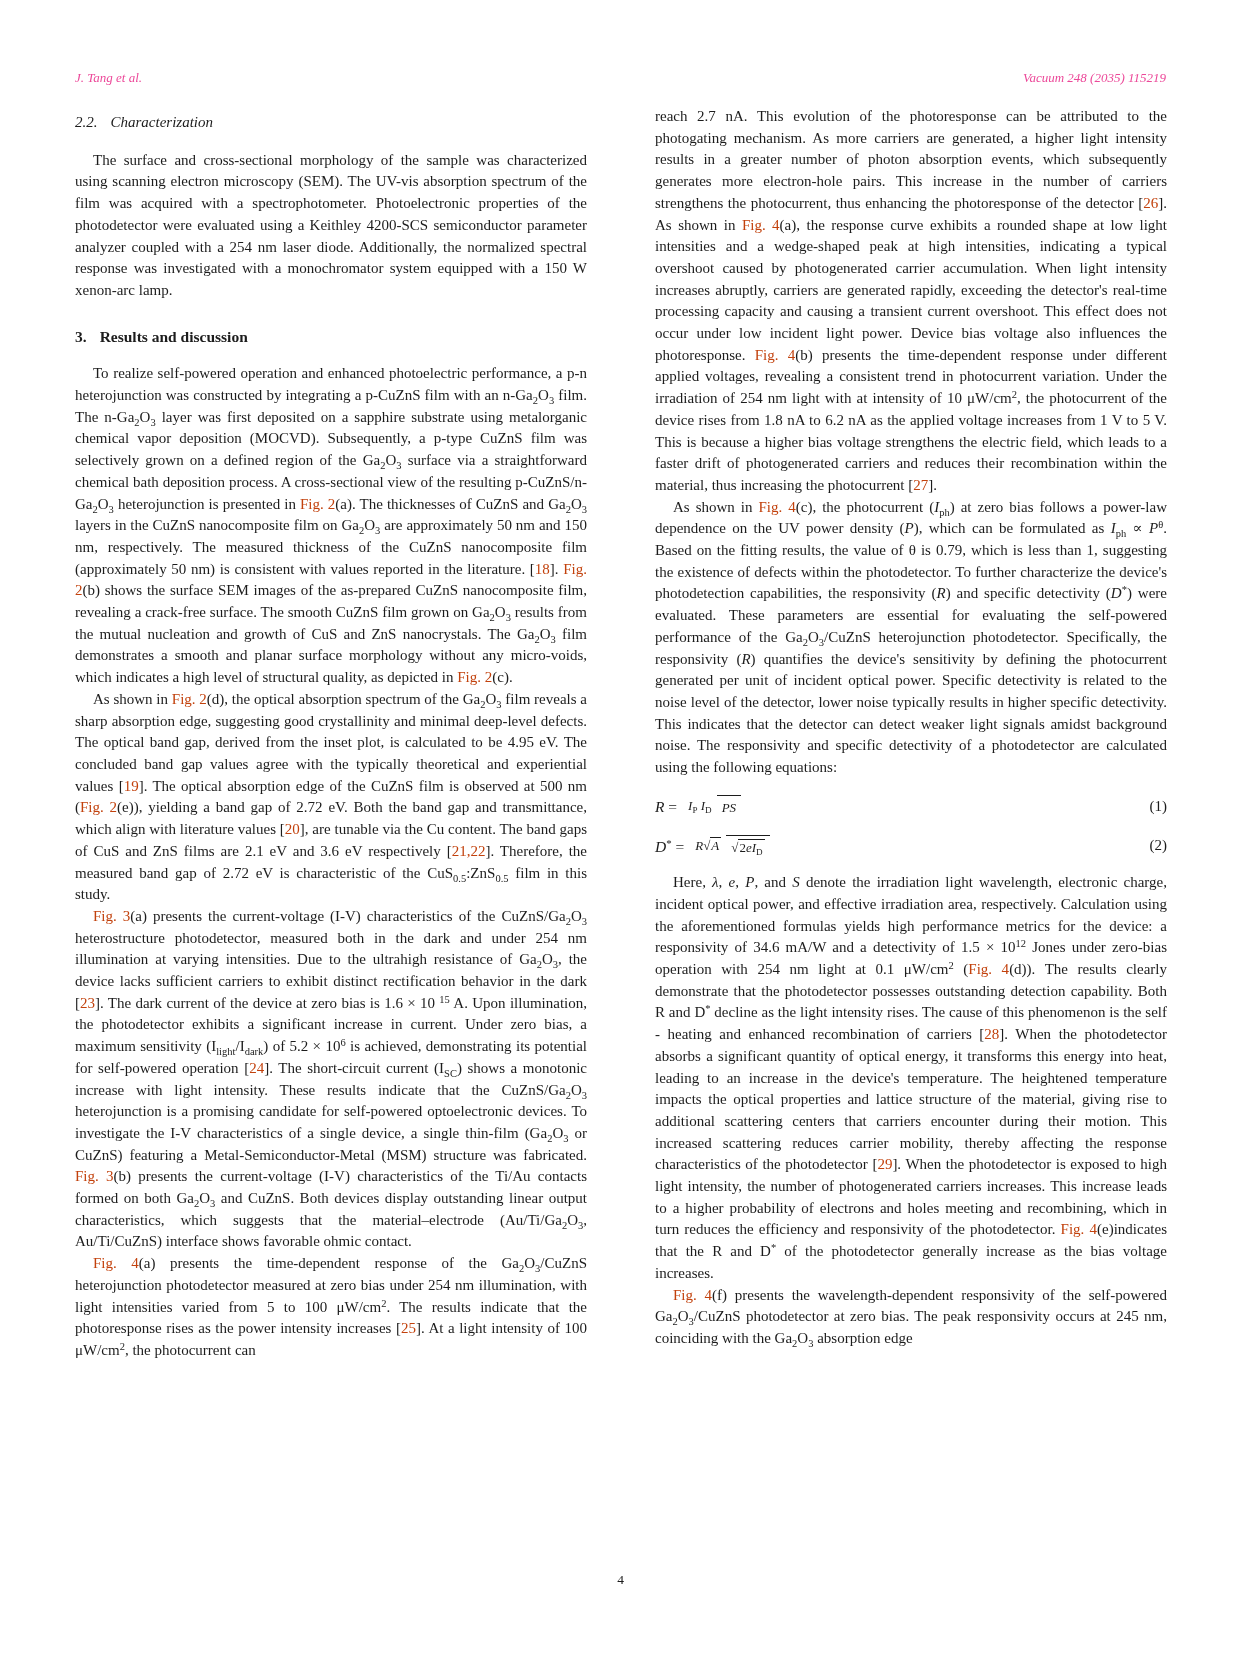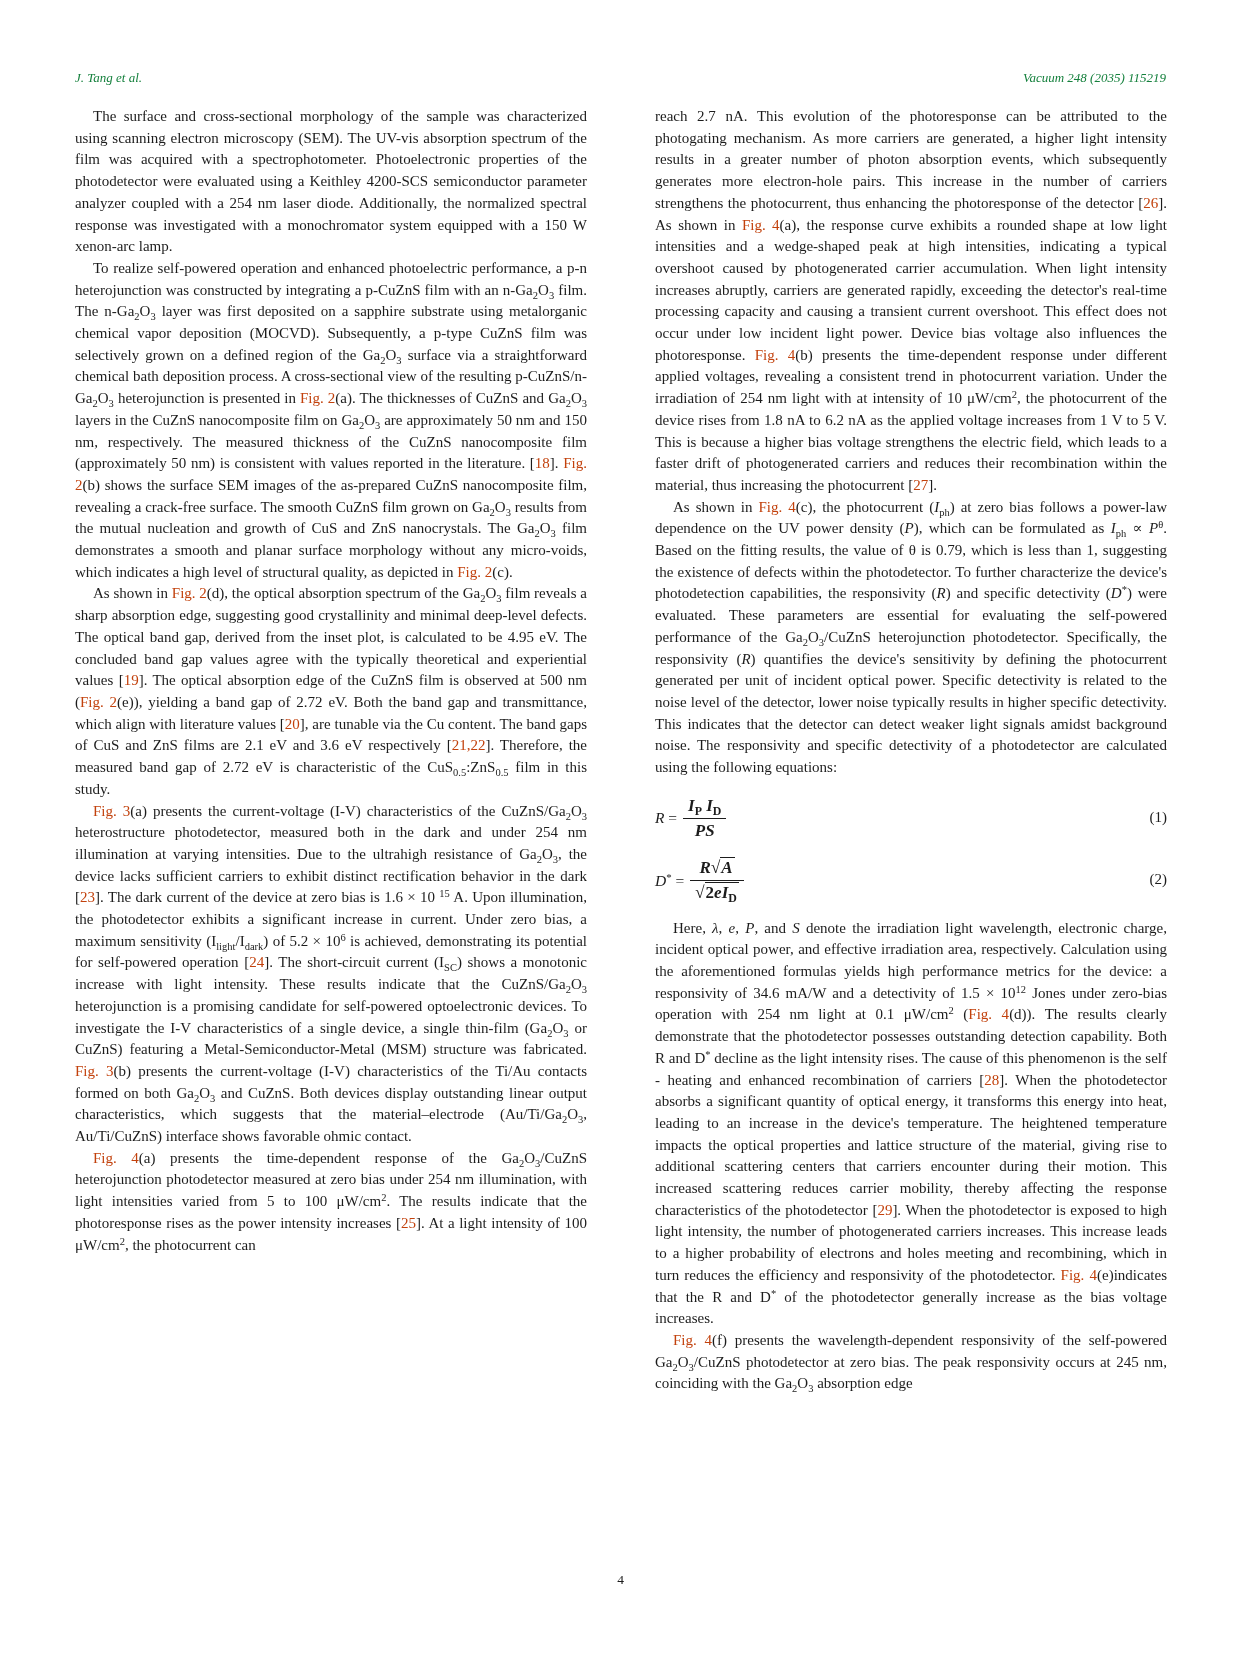--- a/index.html
+++ b/index.html
@@ -4,21 +4,21 @@
 <style>
   html, body { margin:0; padding:0; background:#ffffff; }
   body {
     width:1241px; height:1654px; position:relative; overflow:hidden;
     font-family:"Liberation Serif","DejaVu Serif",serif;
     color:#1c1c1c;
   }
   .running-head {
     position:absolute; top:70px; left:75px; width:1091px;
     display:flex; justify-content:space-between;
-    font-style:italic; font-size:13px; color:#15803d;
+    font-style:italic; font-size:13px; color:#ec4899;
   }
   .column {
     position:absolute; top:106px; width:512px;
     font-size:15px; line-height:21.7px; text-align:justify;
     text-justify:inter-word;
   }
   .col-left  { left:75px; }
   .col-right { left:655px; }
   p { margin:0; text-indent:18px; }
   p.noindent { text-indent:0; }
@@ -28,43 +28,49 @@
   .sec-head .sec-title { margin-left:13px; }
   .link { color:#c2410c; }
   sub { font-size:70%; vertical-align:-0.35em; line-height:0; }
   sup { font-size:70%; vertical-align:0.45em; line-height:0; }
   .equation {
     display:flex; align-items:center; justify-content:flex-start;
     margin:16px 0 14px 0; position:relative; text-align:left;
   }
   .eq-lhs { font-size:15.5px; }
   .frac {
-    display:inline-flex; flex-direction:column; text-align:center;
-    vertical-align:middle; margin-left:6px; font-size:17px;font-weight:bold;
+    display:inline-flex; text-align:center;
+    vertical-align:middle; margin-left:6px; font-size:13px;
   }
   .frac .num { padding:0 5px 1px 5px; }
   .frac .den { border-top:1.2px solid #1c1c1c; padding:1px 5px 0 5px; }
   .eq-no { position:absolute; right:0; top:50%; transform:translateY(-50%); }
   .rad { white-space:nowrap; }
   .rad-bar { border-top:1.2px solid #1c1c1c; padding:0 2px 0 1px; }
   .page-number {
     position:absolute; top:1572px; left:0; width:1241px;
     text-align:center; font-size:13.5px; color:#1c1c1c;
   }
 </style>
 </head>
 <body>
 
 <div class="running-head">
   <span>J. Tang et al.</span>
   <span>Vacuum 248 (2035) 115219</span>
 </div>
 
 <div class="column col-left">
+  <div class="sec-head italic">
+    <span>2.2.</span><span class="sec-title">Characterization</span>
+  </div>
   <p>The surface and cross-sectional morphology of the sample was characterized using scanning electron microscopy (SEM). The UV-vis absorption spectrum of the film was acquired with a spectrophotometer. Photoelectronic properties of the photodetector were evaluated using a Keithley 4200-SCS semiconductor parameter analyzer coupled with a 254 nm laser diode. Additionally, the normalized spectral response was investigated with a monochromator system equipped with a 150 W xenon-arc lamp.</p>
+  <div class="sec-head bold">
+    <span>3.</span><span class="sec-title">Results and discussion</span>
+  </div>
   <p>To realize self-powered operation and enhanced photoelectric performance, a p-n heterojunction was constructed by integrating a p-CuZnS film with an n-Ga<sub>2</sub>O<sub>3</sub> film. The n-Ga<sub>2</sub>O<sub>3</sub> layer was first deposited on a sapphire substrate using metalorganic chemical vapor deposition (MOCVD). Subsequently, a p-type CuZnS film was selectively grown on a defined region of the Ga<sub>2</sub>O<sub>3</sub> surface via a straightforward chemical bath deposition process. A cross-sectional view of the resulting p-CuZnS/n-Ga<sub>2</sub>O<sub>3</sub> heterojunction is presented in <span class="link">Fig. 2</span>(a). The thicknesses of CuZnS and Ga<sub>2</sub>O<sub>3</sub> layers in the CuZnS nanocomposite film on Ga<sub>2</sub>O<sub>3</sub> are approximately 50 nm and 150 nm, respectively. The measured thickness of the CuZnS nanocomposite film (approximately 50 nm) is consistent with values reported in the literature. [<span class="link">18</span>]. <span class="link">Fig. 2</span>(b) shows the surface SEM images of the as-prepared CuZnS nanocomposite film, revealing a crack-free surface. The smooth CuZnS film grown on Ga<sub>2</sub>O<sub>3</sub> results from the mutual nucleation and growth of CuS and ZnS nanocrystals. The Ga<sub>2</sub>O<sub>3</sub> film demonstrates a smooth and planar surface morphology without any micro-voids, which indicates a high level of structural quality, as depicted in <span class="link">Fig. 2</span>(c).</p>
   <p>As shown in <span class="link">Fig. 2</span>(d), the optical absorption spectrum of the Ga<sub>2</sub>O<sub>3</sub> film reveals a sharp absorption edge, suggesting good crystallinity and minimal deep-level defects. The optical band gap, derived from the inset plot, is calculated to be 4.95 eV. The concluded band gap values agree with the typically theoretical and experiential values [<span class="link">19</span>]. The optical absorption edge of the CuZnS film is observed at 500 nm (<span class="link">Fig. 2</span>(e)), yielding a band gap of 2.72 eV. Both the band gap and transmittance, which align with literature values [<span class="link">20</span>], are tunable via the Cu content. The band gaps of CuS and ZnS films are 2.1 eV and 3.6 eV respectively [<span class="link">21,22</span>]. Therefore, the measured band gap of 2.72 eV is characteristic of the CuS<sub>0.5</sub>:ZnS<sub>0.5</sub> film in this study.</p>
   <p><span class="link">Fig. 3</span>(a) presents the current-voltage (I-V) characteristics of the CuZnS/Ga<sub>2</sub>O<sub>3</sub> heterostructure photodetector, measured both in the dark and under 254 nm illumination at varying intensities. Due to the ultrahigh resistance of Ga<sub>2</sub>O<sub>3</sub>, the device lacks sufficient carriers to exhibit distinct rectification behavior in the dark [<span class="link">23</span>]. The dark current of the device at zero bias is 1.6 × 10 <sup>15</sup> A. Upon illumination, the photodetector exhibits a significant increase in current. Under zero bias, a maximum sensitivity (I<sub>light</sub>/I<sub>dark</sub>) of 5.2 × 10<sup>6</sup> is achieved, demonstrating its potential for self-powered operation [<span class="link">24</span>]. The short-circuit current (I<sub>SC</sub>) shows a monotonic increase with light intensity. These results indicate that the CuZnS/Ga<sub>2</sub>O<sub>3</sub> heterojunction is a promising candidate for self-powered optoelectronic devices. To investigate the I-V characteristics of a single device, a single thin-film (Ga<sub>2</sub>O<sub>3</sub> or CuZnS) featuring a Metal-Semiconductor-Metal (MSM) structure was fabricated. <span class="link">Fig. 3</span>(b) presents the current-voltage (I-V) characteristics of the Ti/Au contacts formed on both Ga<sub>2</sub>O<sub>3</sub> and CuZnS. Both devices display outstanding linear output characteristics, which suggests that the material–electrode (Au/Ti/Ga<sub>2</sub>O<sub>3</sub>, Au/Ti/CuZnS) interface shows favorable ohmic contact.</p>
   <p><span class="link">Fig. 4</span>(a) presents the time-dependent response of the Ga<sub>2</sub>O<sub>3</sub>/CuZnS heterojunction photodetector measured at zero bias under 254 nm illumination, with light intensities varied from 5 to 100 μW/cm<sup>2</sup>. The results indicate that the photoresponse rises as the power intensity increases [<span class="link">25</span>]. At a light intensity of 100 μW/cm<sup>2</sup>, the photocurrent can</p>
 </div>
 
 <div class="column col-right">
   <p class="noindent">reach 2.7 nA. This evolution of the photoresponse can be attributed to the photogating mechanism. As more carriers are generated, a higher light intensity results in a greater number of photon absorption events, which subsequently generates more electron-hole pairs. This increase in the number of carriers strengthens the photocurrent, thus enhancing the photoresponse of the detector [<span class="link">26</span>]. As shown in <span class="link">Fig. 4</span>(a), the response curve exhibits a rounded shape at low light intensities and a wedge-shaped peak at high intensities, indicating a typical overshoot caused by photogenerated carrier accumulation. When light intensity increases abruptly, carriers are generated rapidly, exceeding the detector's real-time processing capacity and causing a transient current overshoot. This effect does not occur under low incident light power. Device bias voltage also influences the photoresponse. <span class="link">Fig. 4</span>(b) presents the time-dependent response under different applied voltages, revealing a consistent trend in photocurrent variation. Under the irradiation of 254 nm light with at intensity of 10 μW/cm<sup>2</sup>, the photocurrent of the device rises from 1.8 nA to 6.2 nA as the applied voltage increases from 1 V to 5 V. This is because a higher bias voltage strengthens the electric field, which leads to a faster drift of photogenerated carriers and reduces their recombination within the material, thus increasing the photocurrent [<span class="link">27</span>].</p>
   <p>As shown in <span class="link">Fig. 4</span>(c), the photocurrent (<i>I</i><sub>ph</sub>) at zero bias follows a power-law dependence on the UV power density (<i>P</i>), which can be formulated as <i>I</i><sub>ph</sub> ∝ <i>P</i><sup>θ</sup>. Based on the fitting results, the value of θ is 0.79, which is less than 1, suggesting the existence of defects within the photodetector. To further characterize the device's photodetection capabilities, the responsivity (<i>R</i>) and specific detectivity (<i>D</i><sup>*</sup>) were evaluated. These parameters are essential for evaluating the self-powered performance of the Ga<sub>2</sub>O<sub>3</sub>/CuZnS heterojunction photodetector. Specifically, the responsivity (<i>R</i>) quantifies the device's sensitivity by defining the photocurrent generated per unit of incident optical power. Specific detectivity is related to the noise level of the detector, lower noise typically results in higher specific detectivity. This indicates that the detector can detect weaker light signals amidst background noise. The responsivity and specific detectivity of a photodetector are calculated using the following equations:</p>
 

